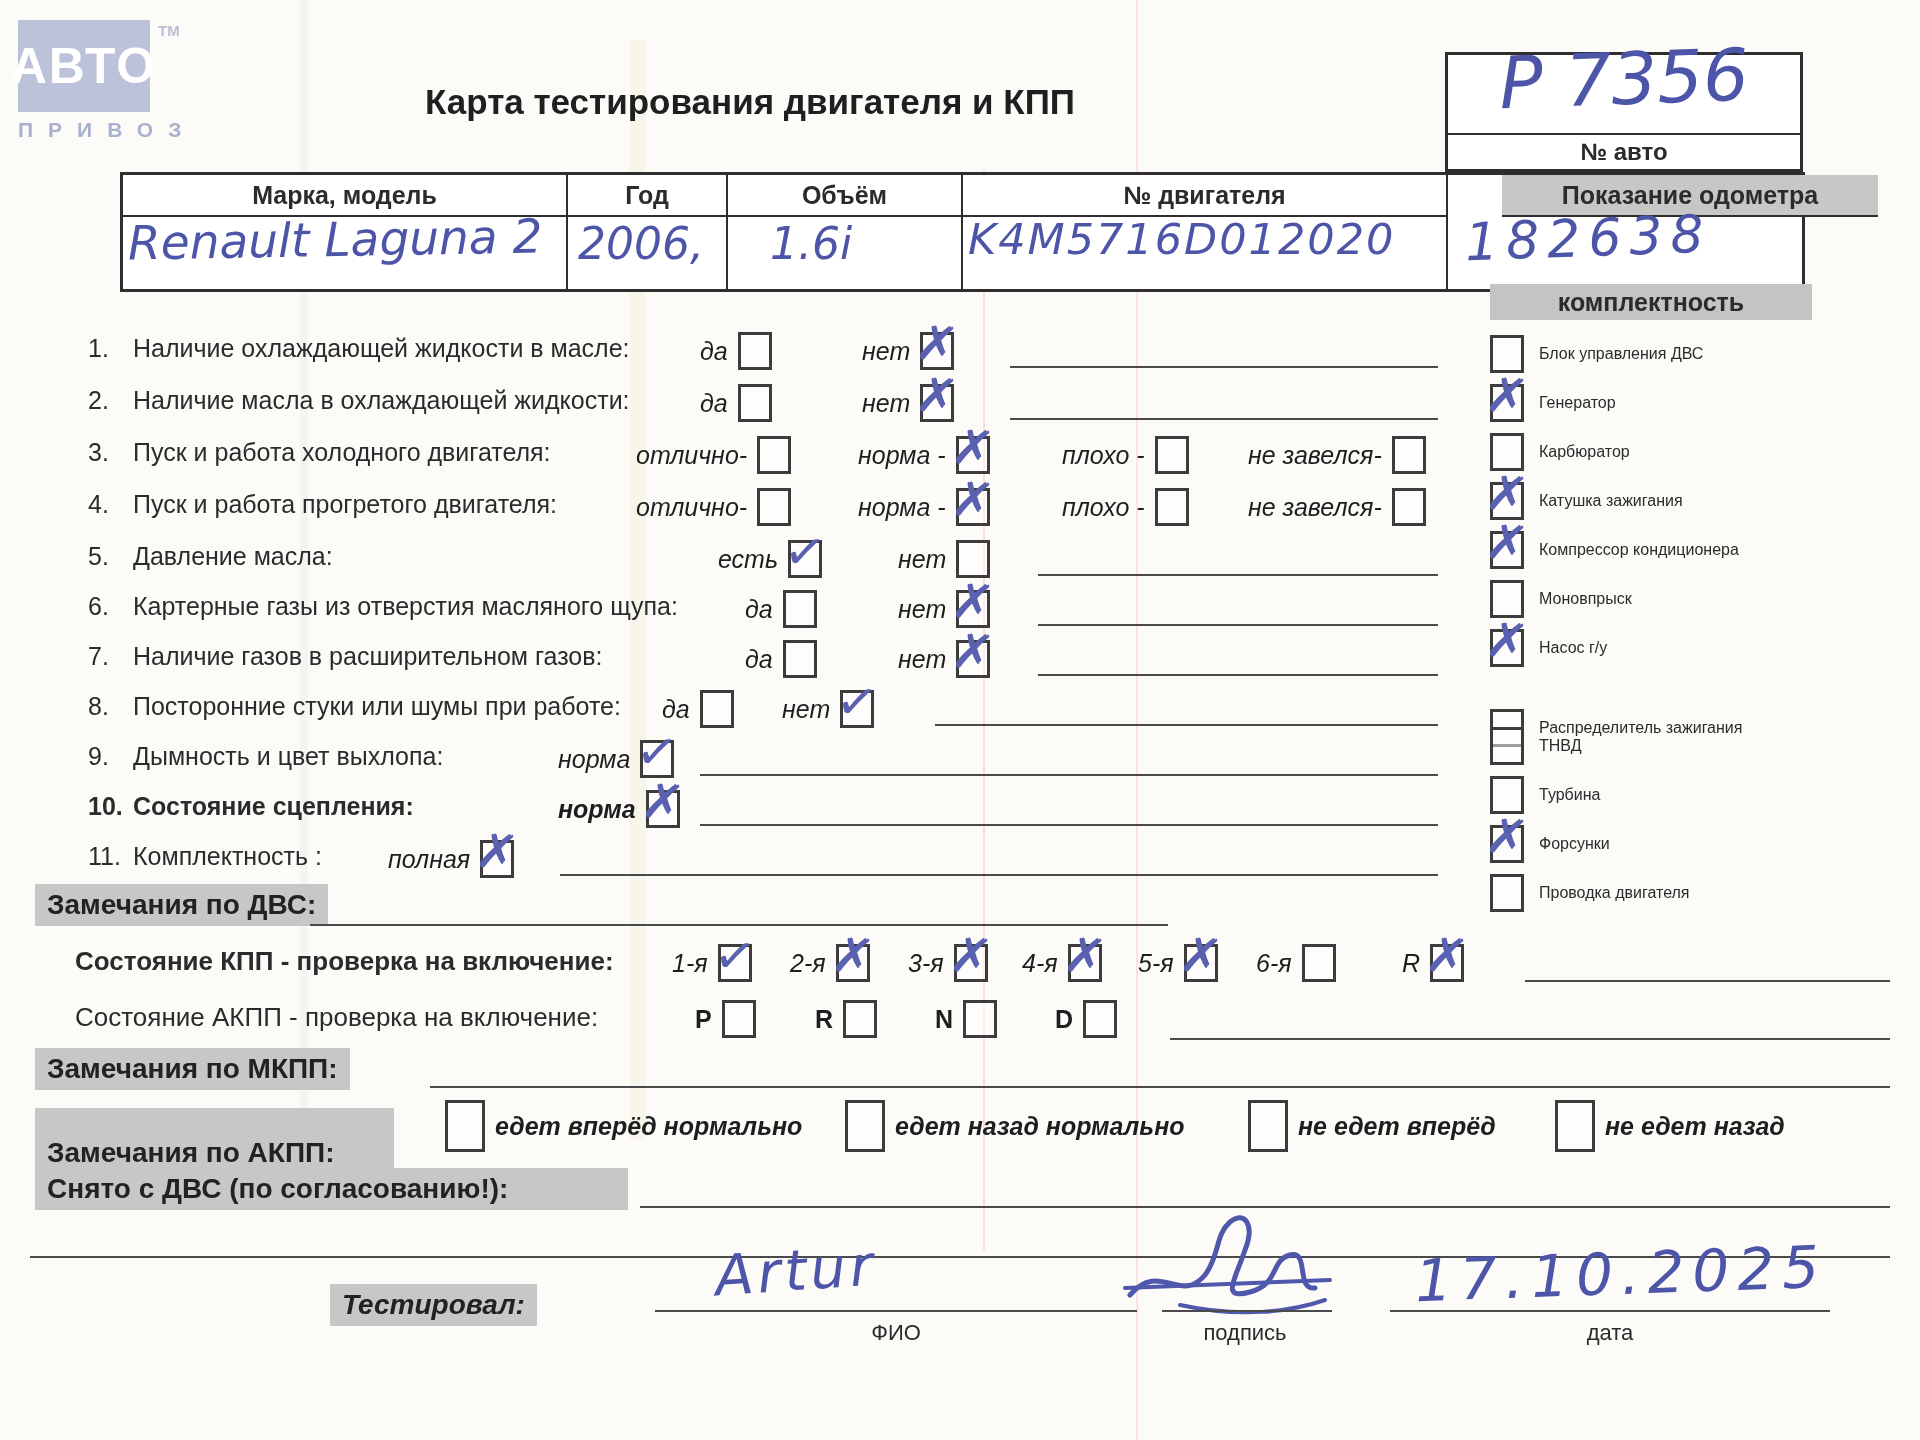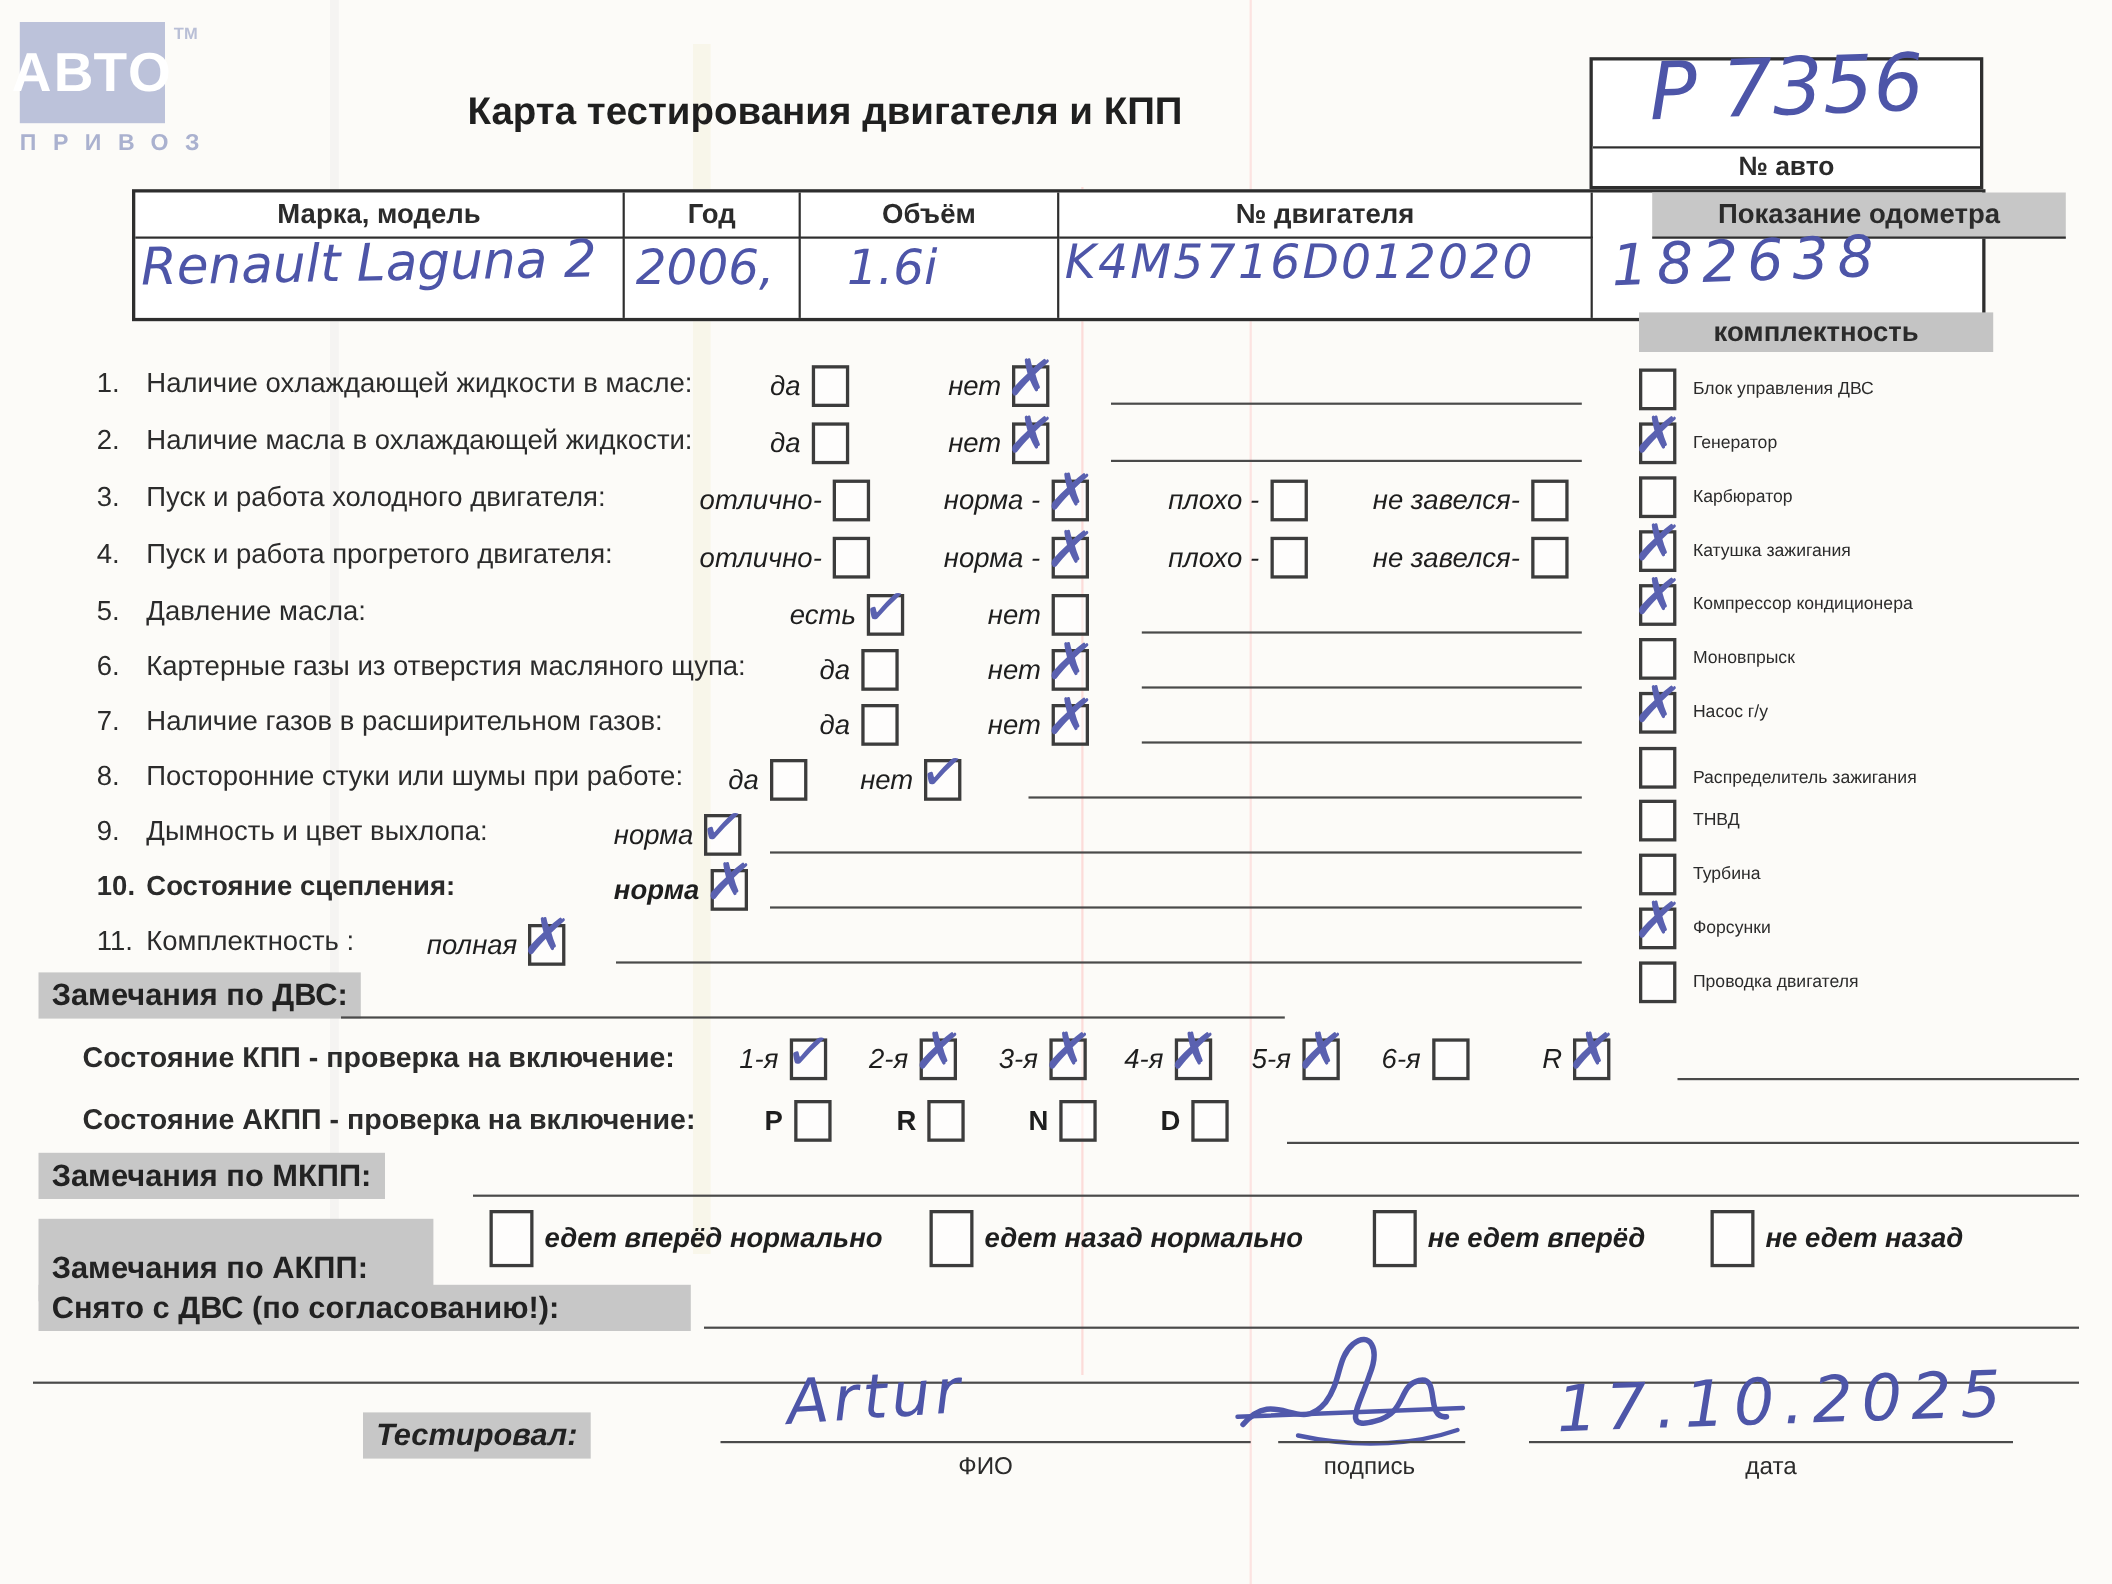--- a/index.html
+++ b/index.html
@@ -128,21 +128,21 @@
         <span class="mk"></span>
       </span>
       <span class="pl">Моновпрыск</span>
     </div>
   <div class="pitem" style="top:628px;">
       <span class="cb">
         <span class="mk">✗</span>
       </span>
       <span class="pl">Насос г/у</span>
     </div>
-  <div class="pitem" style="top:677px;align-items:flex-end;">
+  <div class="pitem" style="top:708px;">
       <span class="cb">
         <span class="mk"></span>
       </span>
       <span class="pl">Распределитель зажигания</span>
     </div>
   <div class="pitem" style="top:726px;">
       <span class="cb">
         <span class="mk"></span>
       </span>
       <span class="pl">ТНВД</span>
@@ -402,21 +402,21 @@
     <span class="opt" style="left:1402px;">
         <span class="ol">R</span>
         <span class="cb">
           <span class="mk">✗</span>
         </span>
       </span>
     <span class="uline" style="left:1525px;width:365px;top:36px;"></span>
   </div>
 
   <div class="row" style="top:1000px;">
-    <span class="q" style="left:75px;font-weight:bold;font-size:26px;">Состояние АКПП - проверка на включение:</span>
+    <span class="q" style="left:75px;font-weight:normal;font-size:26px;">Состояние АКПП - проверка на включение:</span>
     <span class="opt" style="left:695px;">
         <span class="ol" style="font-style:normal;font-weight:bold;">P</span>
         <span class="cb">
           <span class="mk"></span>
         </span>
       </span>
     <span class="opt" style="left:815px;">
         <span class="ol" style="font-style:normal;font-weight:bold;">R</span>
         <span class="cb">
           <span class="mk"></span>

